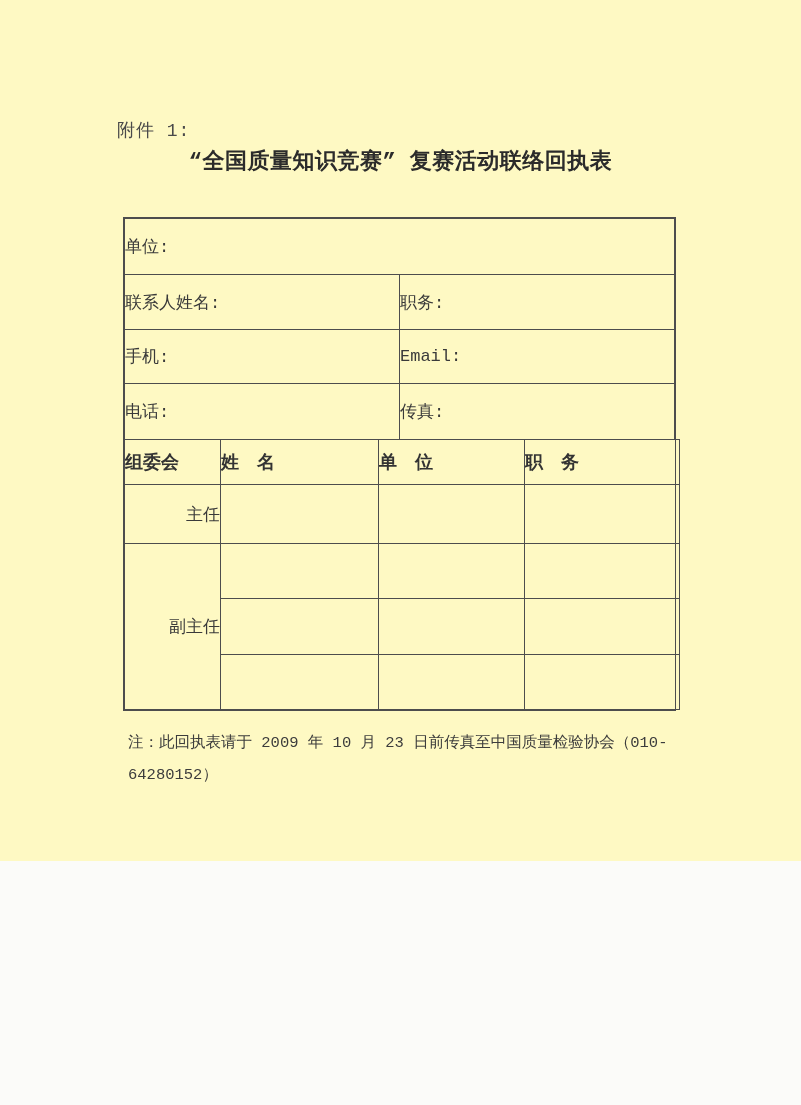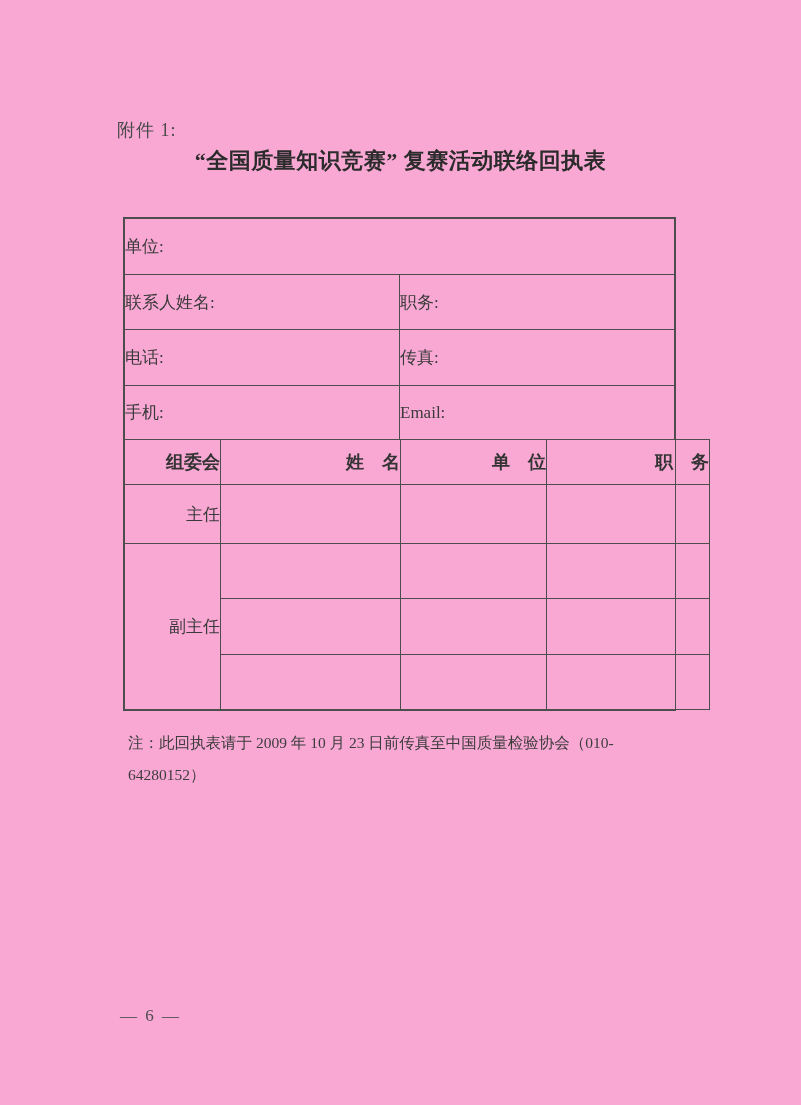--- a/index.html
+++ b/index.html
@@ -3,23 +3,23 @@
 <meta charset="utf-8">
 <style>
   html, body {
     margin: 0;
     padding: 0;
     background: #fbfbf9;
   }
   .page {
     position: relative;
     width: 801px;
-    height: 1105px;
-    background: #f9a8d4;
-    font-family: Liberation Serif, serif;
+    height: 861px;
+    background: #fef9c3;
+    font-family: Liberation Mono, monospace;
     color: #3a3a3a;
     overflow: hidden;
   }
   .attachment {
     position: absolute;
     left: 117px;
     top: 118px;
     font-size: 18px;
     letter-spacing: 1px;
     color: #4a4a4a;
@@ -55,25 +55,25 @@
     color: #3a3a3a;
     padding: 0;
     overflow: hidden;
     margin-top: 48px;
   }
   .t2 { margin-top: -1px; }
   .label-cell { padding-left: 15px; text-align: left; }
   .t1 .c1 { width: 265px; }
   .t1 .c2 { width: 286px; }
   .t2 .cc1 { width: 95px; }
-  .t2 .cc2 { width: 157px; padding-left: 22px; }
+  .t2 .cc2 { width: 157px; }
   .t2 .cc3 { width: 145px; }
-  .t2 .cc4 { width: 154px; padding-left: 8px; }
+  .t2 .cc4 { width: 154px; }
   .t2 th {
-    text-align: right;
+    text-align: left;
     font-size: 18px;
     font-weight: 700;
     color: #333;
   }
   .role-cell {
     padding-left: 13px;
     text-align: right;
     font-size: 16.5px;
   }
   .note {
@@ -107,27 +107,27 @@
 
     <table class="t1">
       <tbody>
           <tr style="height:56px;">
         <td class="c1 label-cell" colspan="2">单位:</td>
       </tr>
       <tr style="height:55px;">
         <td class="c1 label-cell">联系人姓名:</td>
         <td class="c2 label-cell">职务:</td>
       </tr>
+      <tr style="height:54px;">
+        <td class="c1 label-cell">手机:</td>
+        <td class="c2 label-cell">Email:</td>
+      </tr>
       <tr style="height:56px;">
         <td class="c1 label-cell">电话:</td>
         <td class="c2 label-cell">传真:</td>
-      </tr>
-      <tr style="height:54px;">
-        <td class="c1 label-cell">手机:</td>
-        <td class="c2 label-cell">Email:</td>
       </tr>
     </tbody>
       </table>
 
     <table class="t2">
       <tbody>
           <tr style="height:45px;">
         <th class="cc1">组委会</th>
         <th class="cc2">姓　名</th>
         <th class="cc3">单　位</th>

